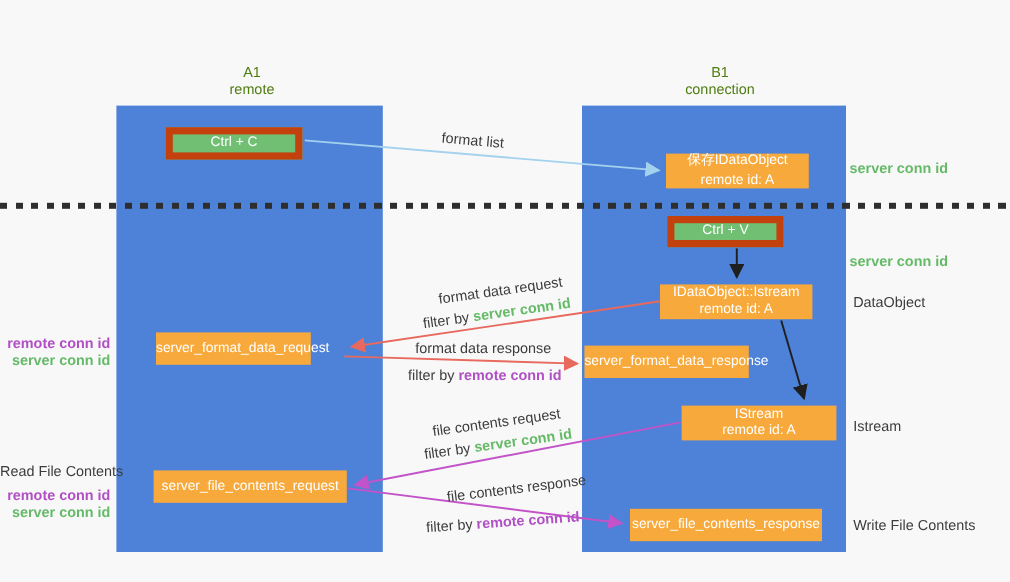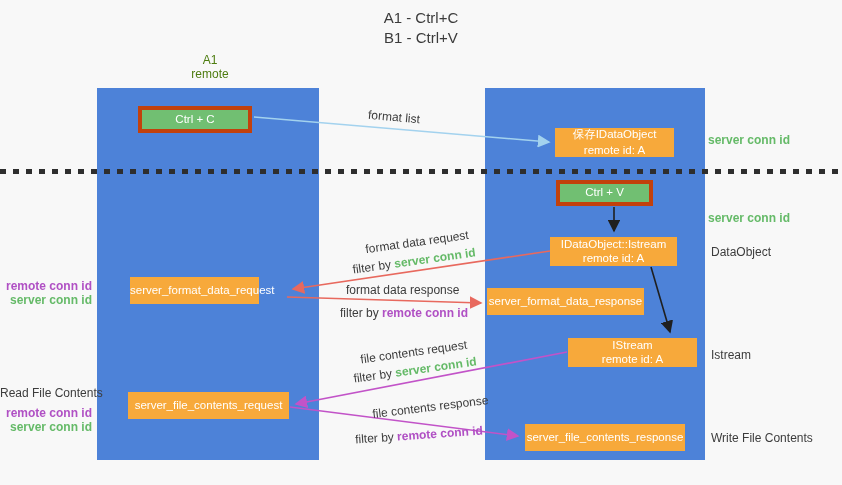--- a/index.html
+++ b/index.html
@@ -33,43 +33,43 @@
   }
 
   svg.arrows{position:absolute;left:0;top:0;z-index:4;pointer-events:none;}
 
   .node{
     position:absolute;z-index:5;color:#ffffff;text-align:center;
     font-size:11.5px;line-height:13.5px;
     display:flex;flex-direction:column;justify-content:center;
     box-sizing:border-box;
   }
-  .node.green{background:#71bf72;border:4px solid #c2410c;}
+  .node.green{background:#71bf72;border:6px solid #c2410c;}
   .node.orange{background:#f7a93b;}
 
   .lbl{position:absolute;z-index:6;font-size:12px;color:#3c3c3c;white-space:nowrap;}
   .lbl.right-align{text-align:right;}
   .green-t{color:#65ba68;font-weight:bold;}
   .purple-t{color:#b050c4;font-weight:bold;}
   .dark-t{color:#3c3c3c;}
   .arrow-lbl{position:absolute;z-index:6;font-size:12px;color:#3c3c3c;white-space:nowrap;transform-origin:center;}
 </style>
 </head>
 <body>
 
 <div class="stage">
 
-  <div class="title">
-    <div>A1 - Ctrl+C</div>
-    <div>B1 - Ctrl+V</div>
-  </div>
 
   <div class="col-header left">
     <div>A1</div>
     <div>remote</div>
+  </div>
+  <div class="col-header right">
+    <div>B1</div>
+    <div>connection</div>
   </div>
 
   <div class="lifeline left"></div>
   <div class="lifeline right"></div>
 
   <div class="divider"></div>
 
   <svg class="arrows" width="842" height="485" viewBox="0 0 842 485">
     <defs>
       <marker id="ah-blue" markerWidth="9" markerHeight="8" refX="7" refY="4" orient="auto">
@@ -109,21 +109,21 @@
 
   <div class="node orange" style="left:550px;top:237px;width:127px;height:29px;">
     <div>IDataObject::Istream</div>
     <div>remote id: A</div>
   </div>
 
   <div class="node orange" style="left:130px;top:277px;width:129px;height:27px;">
     <div>server_format_data_request</div>
   </div>
 
-  <div class="node orange" style="left:487px;top:288px;width:157px;height:27px;">
+  <div class="node orange" style="left:487px;top:288px;width:137px;height:27px;">
     <div>server_format_data_response</div>
   </div>
 
   <div class="node orange" style="left:568px;top:338px;width:129px;height:29px;">
     <div>IStream</div>
     <div>remote id: A</div>
   </div>
 
   <div class="node orange" style="left:525px;top:424px;width:160px;height:27px;">
     <div>server_file_contents_response</div>

